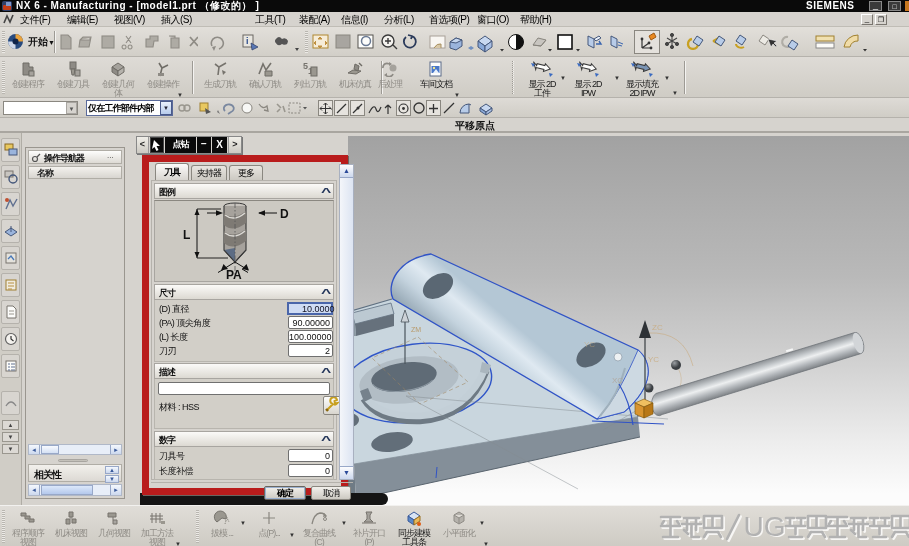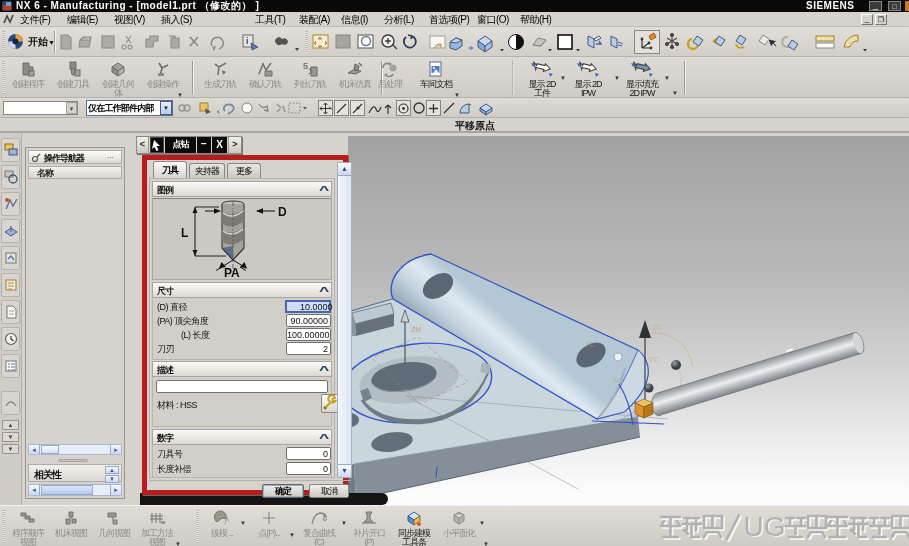--- a/index.html
+++ b/index.html
@@ -479,21 +479,21 @@
     </div>
 
     <div class="abs" style="left:2px;top:336px;width:94px;height:12px;background:#e8eef8;border:1px solid #b0b8c8;">
       <div class="abs" style="left:0;top:0;width:11px;height:10px;background:linear-gradient(#f4f8fe,#ccd8ee);border-right:1px solid #98a8c8;color:#3a5a9a;font-size:7px;line-height:10px;text-align:center;">◂</div>
       <div class="abs" style="right:0;top:0;width:11px;height:10px;background:linear-gradient(#f4f8fe,#ccd8ee);border-left:1px solid #98a8c8;color:#3a5a9a;font-size:7px;line-height:10px;text-align:center;">▸</div>
       <div class="abs" style="left:12px;top:0px;width:52px;height:10px;background:linear-gradient(#dce8fa,#b4c8ec);border:1px solid #98a8c8;"></div>
     </div>
   </div>
 
   <div class="abs" id="dlgshadow" style="left:140px;top:360px;width:248px;height:12px;background:#141414;border-radius:0 6px 6px 0;"></div>
-  <div class="abs" id="dialog" style="left:142px;top:22px;width:206px;height:340px;background:#d6d3ce;border:5px solid #b91c1c;box-shadow:1px 1px 0 #6a6660;">
+  <div class="abs" id="dialog" style="left:142px;top:22px;width:206px;height:340px;background:#d6d3ce;border:7px solid #b91c1c;box-shadow:1px 1px 0 #6a6660;">
 
     <div class="abs" style="left:6px;top:1px;width:34px;height:17px;background:#d8d5d0;border:1px solid #8a8780;border-bottom:none;border-radius:3px 3px 0 0;text-align:center;font-size:9px;font-weight:bold;letter-spacing:-1px;line-height:16px;background:linear-gradient(#fcfbfa,#d8d5d0);">刀具</div>
     <div class="abs" style="left:42px;top:3px;width:36px;height:15px;background:linear-gradient(#e8e5e0,#ccc9c2);border:1px solid #8a8780;border-bottom:none;border-radius:3px 3px 0 0;text-align:center;font-size:9px;letter-spacing:-1px;line-height:14px;">夹持器</div>
     <div class="abs" style="left:80px;top:3px;width:34px;height:15px;background:linear-gradient(#e8e5e0,#ccc9c2);border:1px solid #8a8780;border-bottom:none;border-radius:3px 3px 0 0;text-align:center;font-size:9px;letter-spacing:-1px;line-height:14px;">更多</div>
     <div class="abs" style="left:2px;top:18px;width:186px;height:300px;border:1px solid #b5b2ac;background:#d6d3ce;"></div>
 
     <div class="sect" style="left:5px;top:21px;width:180px;">图例<span class="chev">^</span></div>
     <div class="abs" style="left:5px;top:38px;width:180px;height:82px;background:#ccc9c2;border:1px solid #a8a5a0;border-top-color:#8a8780;">
       <svg width="178" height="80" viewBox="0 0 178 80">
         <path d="M80,5 m-11,0 a11,3 0 1 0 22,0 a11,3 0 1 0 -22,0" fill="#c6c2bc" stroke="#3a3a3a" stroke-width="1"></path>
@@ -519,21 +519,21 @@
         <text x="71" y="78" font-size="12" font-weight="bold" fill="#111">PA</text>
       </svg>
     </div>
 
     <div class="sect" style="left:5px;top:122px;width:180px;">尺寸<span class="chev">^</span></div>
     <div class="abs" style="left:5px;top:138px;width:180px;height:62px;background:#d2cfc8;border:1px solid #b8b5ae;border-top:none;">
       <div class="frow" style="top:3px;"><span class="flab">(D) 直径</span></div>
       <div class="abs" style="left:132px;top:2px;width:46px;height:13px;background:#cfdcf4;border:2px solid #4a66aa;font-size:9px;text-align:left;line-height:10px;color:#112;padding-left:13px;">10.0000</div>
       <div class="frow" style="top:17px;"><span class="flab">(PA) 顶尖角度</span></div>
       <div class="field" style="left:133px;top:16px;">90.00000</div>
-      <div class="frow" style="top:31px;margin-left:24px;"><span class="flab">(L) 长度</span></div>
+      <div class="frow" style="top:31px;"><span class="flab">(L) 长度</span></div>
       <div class="field" style="left:133px;top:30px;">100.00000</div>
       <div class="frow" style="top:45px;"><span class="flab">刀刃</span></div>
       <div class="field" style="left:133px;top:44px;">2</div>
     </div>
 
     <div class="sect" style="left:5px;top:201px;width:180px;">描述<span class="chev">^</span></div>
     <div class="abs" style="left:5px;top:217px;width:180px;height:50px;background:#d2cfc8;border:1px solid #b8b5ae;border-top:none;">
       <div class="abs" style="left:3px;top:3px;width:172px;height:13px;background:#fff;border:1px solid #707070;border-radius:2px;"></div>
       <div class="abs" style="left:4px;top:22px;font-size:9px;color:#111;letter-spacing:-0.5px;">材料 : HSS</div>
       <div class="abs" style="left:168px;top:17px;width:19px;height:19px;background:linear-gradient(#fdfdfc,#d8d5ce);border:1px solid #8a8780;border-radius:2px;">

